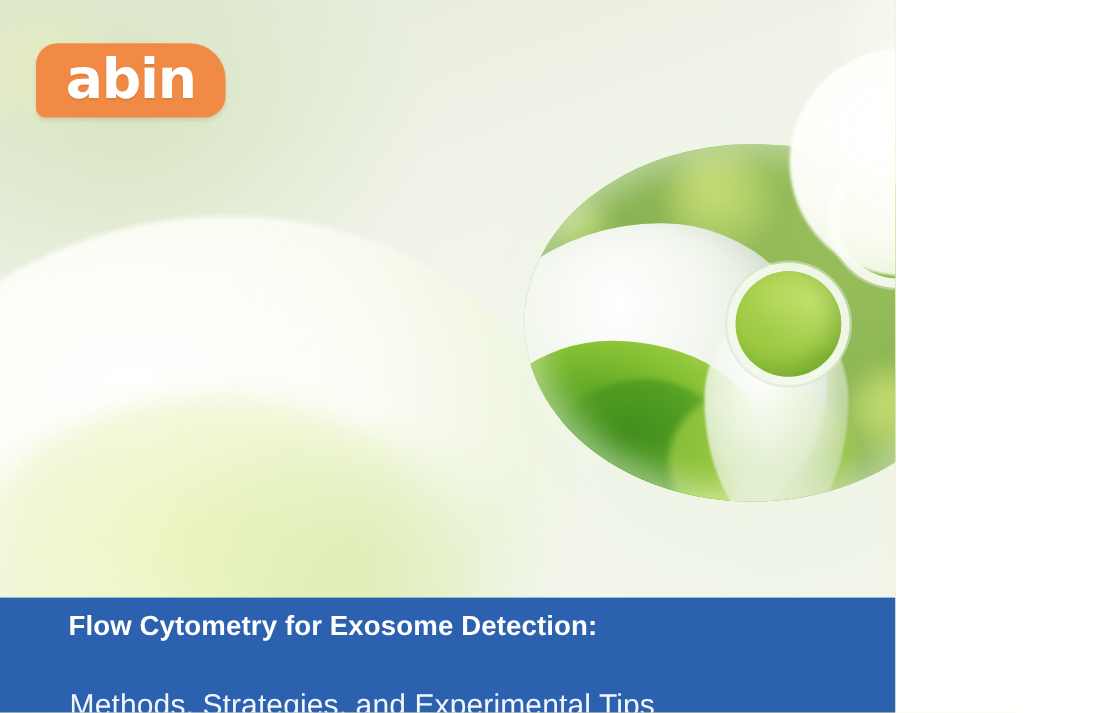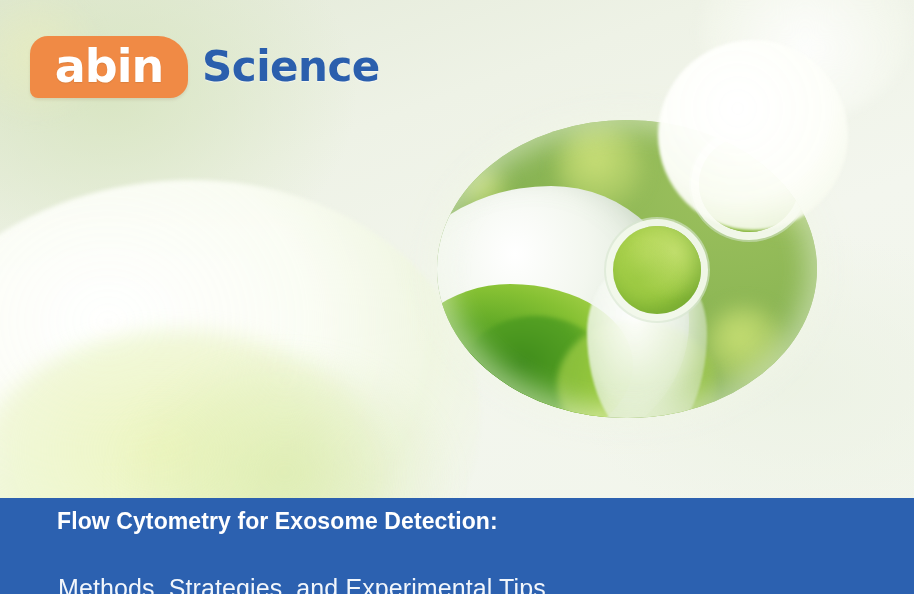--- a/index.html
+++ b/index.html
@@ -1,20 +1,20 @@
 <!DOCTYPE html>
 <html><head>
 <meta charset="utf-8">
 <style>
   html,body{margin:0;padding:0;background:#fff;}
   body{font-family:"Liberation Sans", sans-serif;}
 
   .banner-root{
     position:relative;
-    width:914px;height:594px;
+    width:746px;height:594px;
     overflow:hidden;
     background:#eab308;
   }
 
   
   .bg-base{
     position:absolute;inset:0;
     background:
       linear-gradient(160deg,#e2e9d6 0%,#eef2e6 28%,#f3f6ee 55%,#f1f5ea 100%);
   }
@@ -251,21 +251,20 @@
     </div>
     <div class="oval-edge"></div>
   </div>
 
   <div class="ghost-cell-tr"></div>
 
   <div class="logo">
     <div class="logo-mark">
       <span class="logo-mark-text">abin</span>
     </div>
-    <span class="logo-word">Science</span>
   </div>
 
   <div class="title-banner">
     <div class="title-line1">Flow Cytometry for Exosome Detection:</div>
     <div class="title-line2">Methods, Strategies, and Experimental Tips</div>
   </div>
 
 </div>
 
 </body></html>

